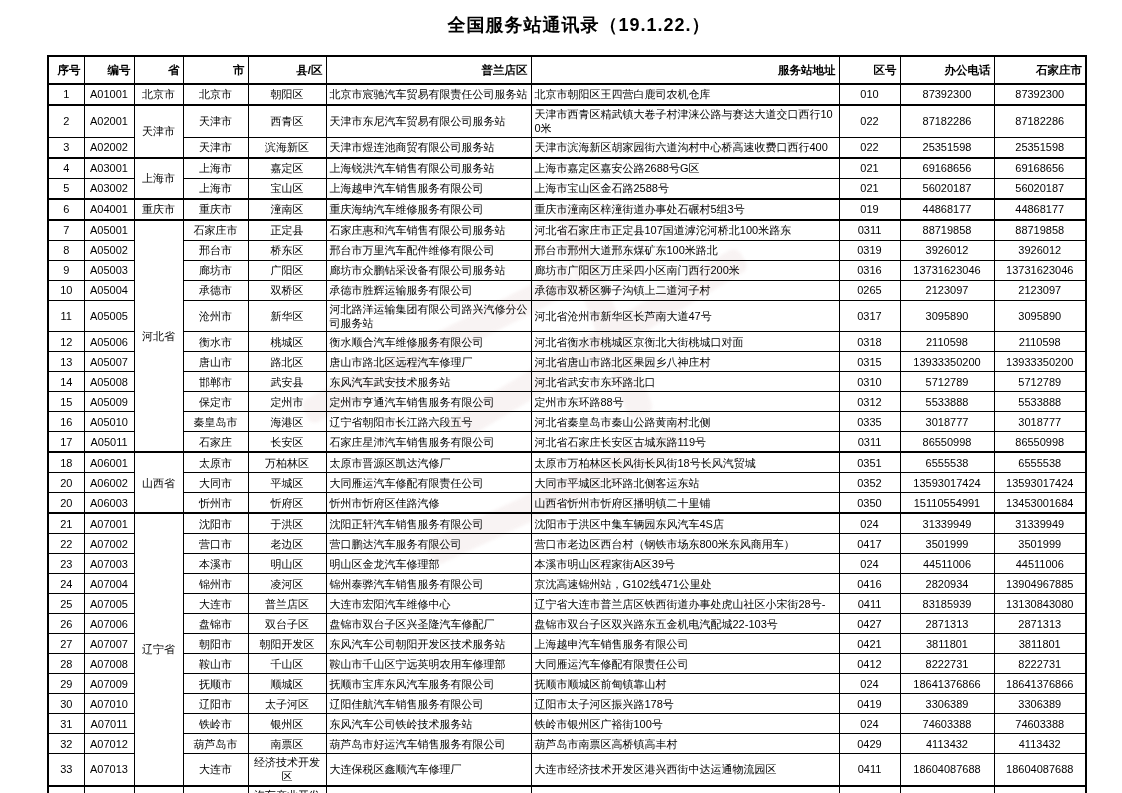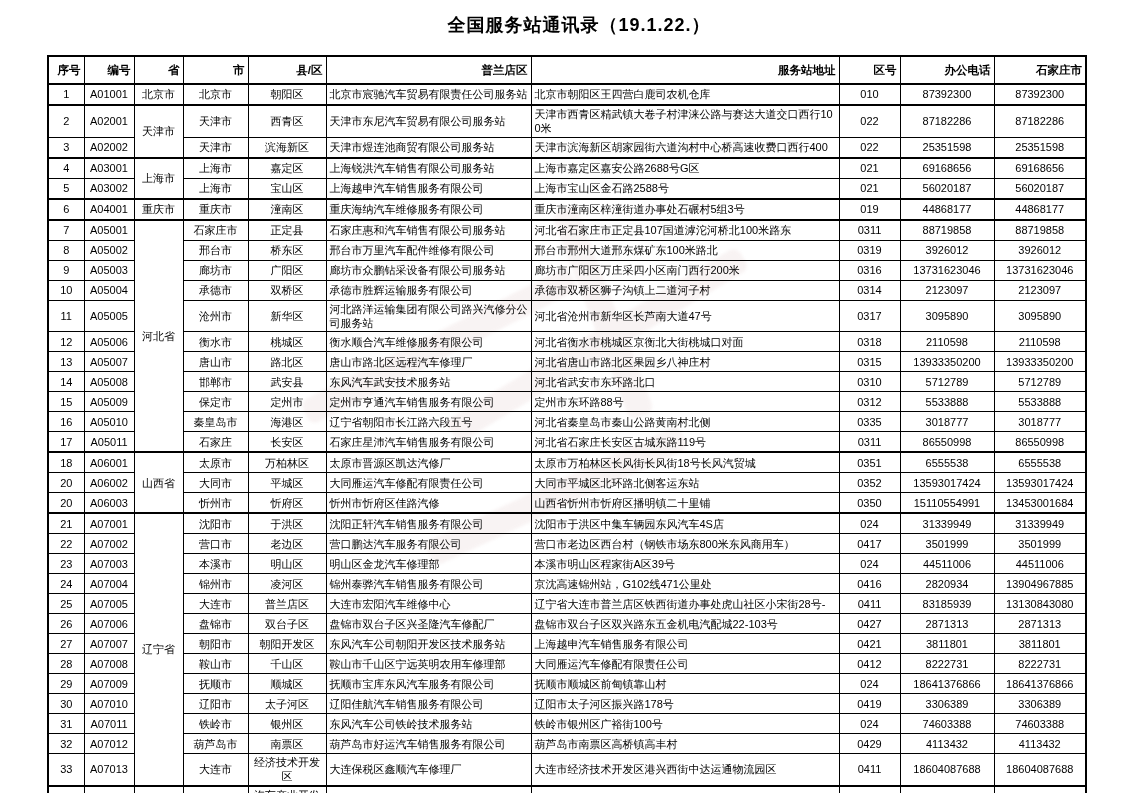--- a/index.html
+++ b/index.html
@@ -192,21 +192,21 @@
         <td class="c">13731623046</td>
         <td class="c">13731623046</td>
       </tr>
       <tr>
         <td class="c">10</td>
         <td class="c">A05004</td>
         <td class="c">承德市</td>
         <td class="c">双桥区</td>
         <td class="l">承德市胜辉运输服务有限公司</td>
         <td class="l">承德市双桥区狮子沟镇上二道河子村</td>
-        <td class="c">0314</td>
+        <td class="c">0265</td>
         <td class="c">2123097</td>
         <td class="c">2123097</td>
       </tr>
       <tr>
         <td class="c">11</td>
         <td class="c">A05005</td>
         <td class="c">沧州市</td>
         <td class="c">新华区</td>
         <td class="l">河北路洋运输集团有限公司路兴汽修分公司服务站</td>
         <td class="l">河北省沧州市新华区长芦南大道47号</td>

